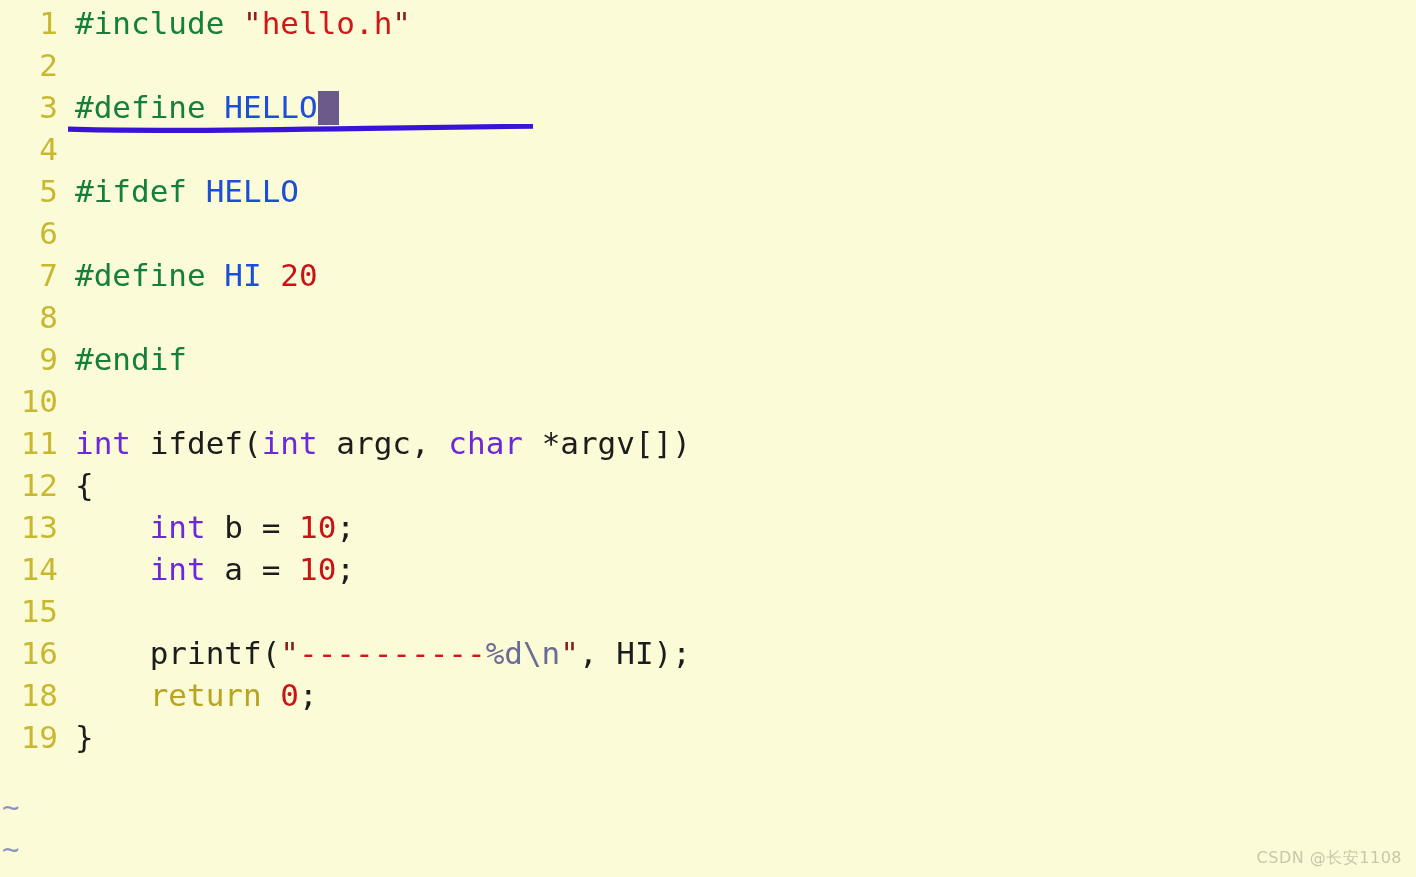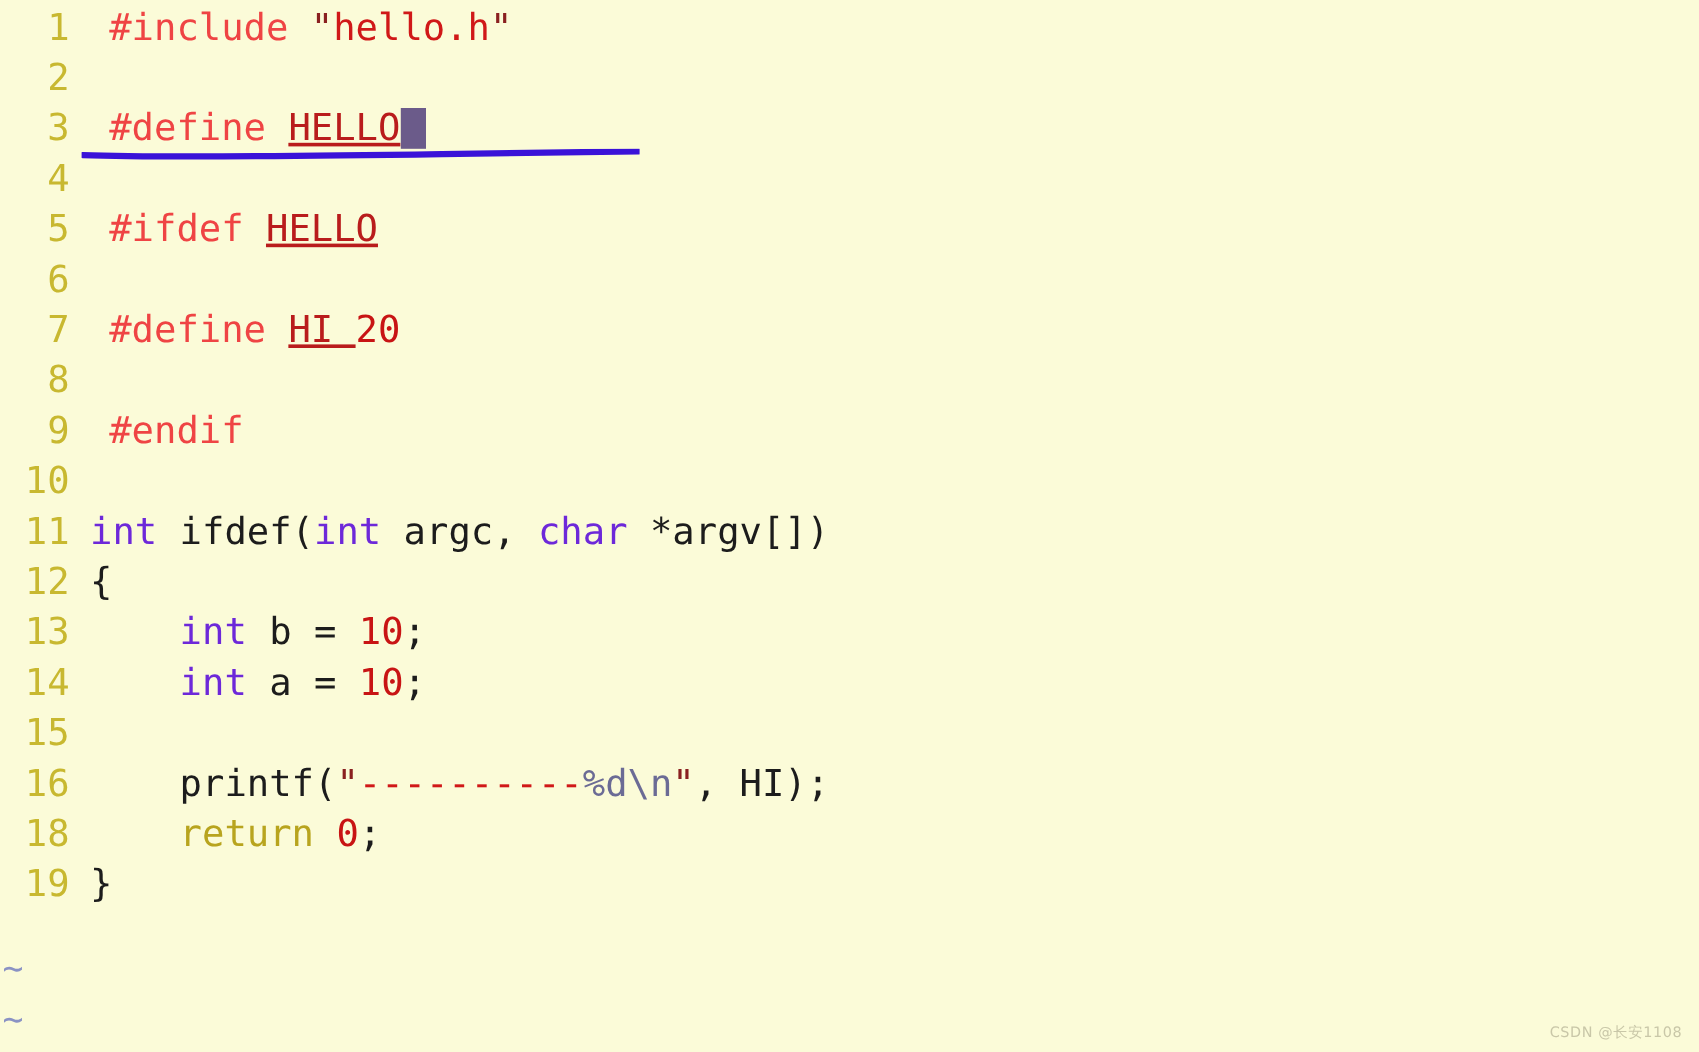--- a/index.html
+++ b/index.html
@@ -42,22 +42,22 @@
   }
   .code {
     padding-left: 17px;
     font-size: 31px;
     white-space: pre;
     color: #1c1c1c;
     position: relative;
   }
 
   
-  .t-pre      { color: #ef4444; margin-left: 16px; }   
-  .t-ident    { color: #b91c1c; text-decoration: underline; }   
+  .t-pre      { color: #15803d; }   
+  .t-ident    { color: #1d4ed8; }   
   .t-str      { color: #d01818; }   
   .t-quote    { color: #8a2020; }   
   .t-num      { color: #c81414; }   
   .t-type     { color: #6d28d9; }   
   .t-kw       { color: #b8a41e; }   
   .t-plain    { color: #1c1c1c; }
   .t-esc      { color: #6b6b95; }   
 
   
   .cursor {
@@ -92,21 +92,21 @@
     height: 10px;
     pointer-events: none;
   }
 
   
   #watermark {
     position: absolute;
     right: 14px;
     bottom: 8px;
     font-family: "DejaVu Sans", "Liberation Sans", sans-serif;
-    font-size: 12px;
+    font-size: 16px;
     color: #c9c7a8;
     letter-spacing: 0.5px;
     white-space: nowrap;
   }
 </style>
 </head>
 <body>
 
 <div id="screen">
 

